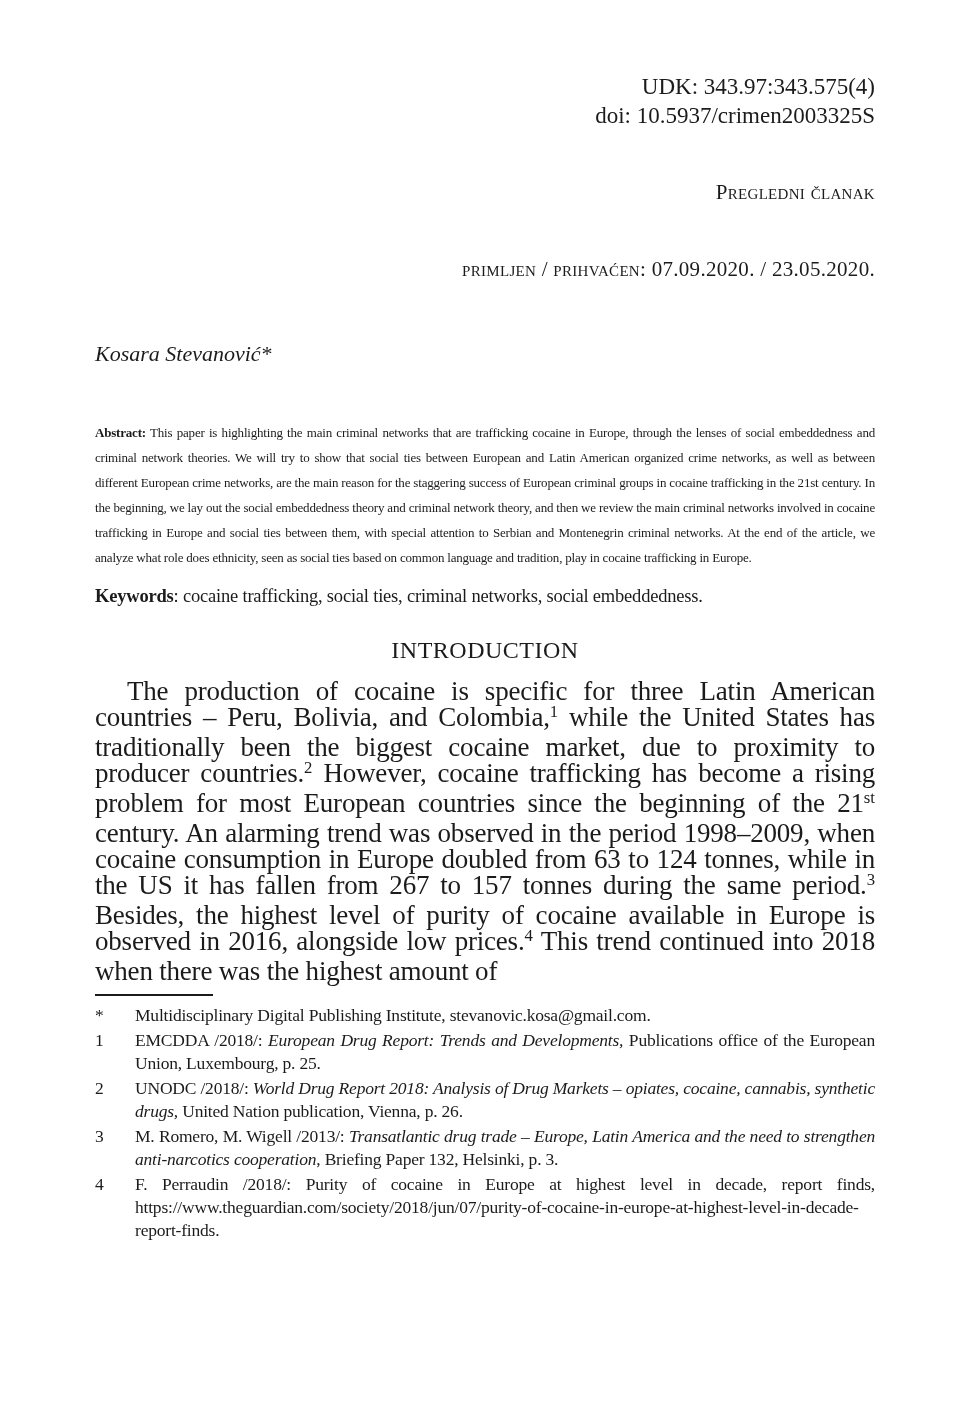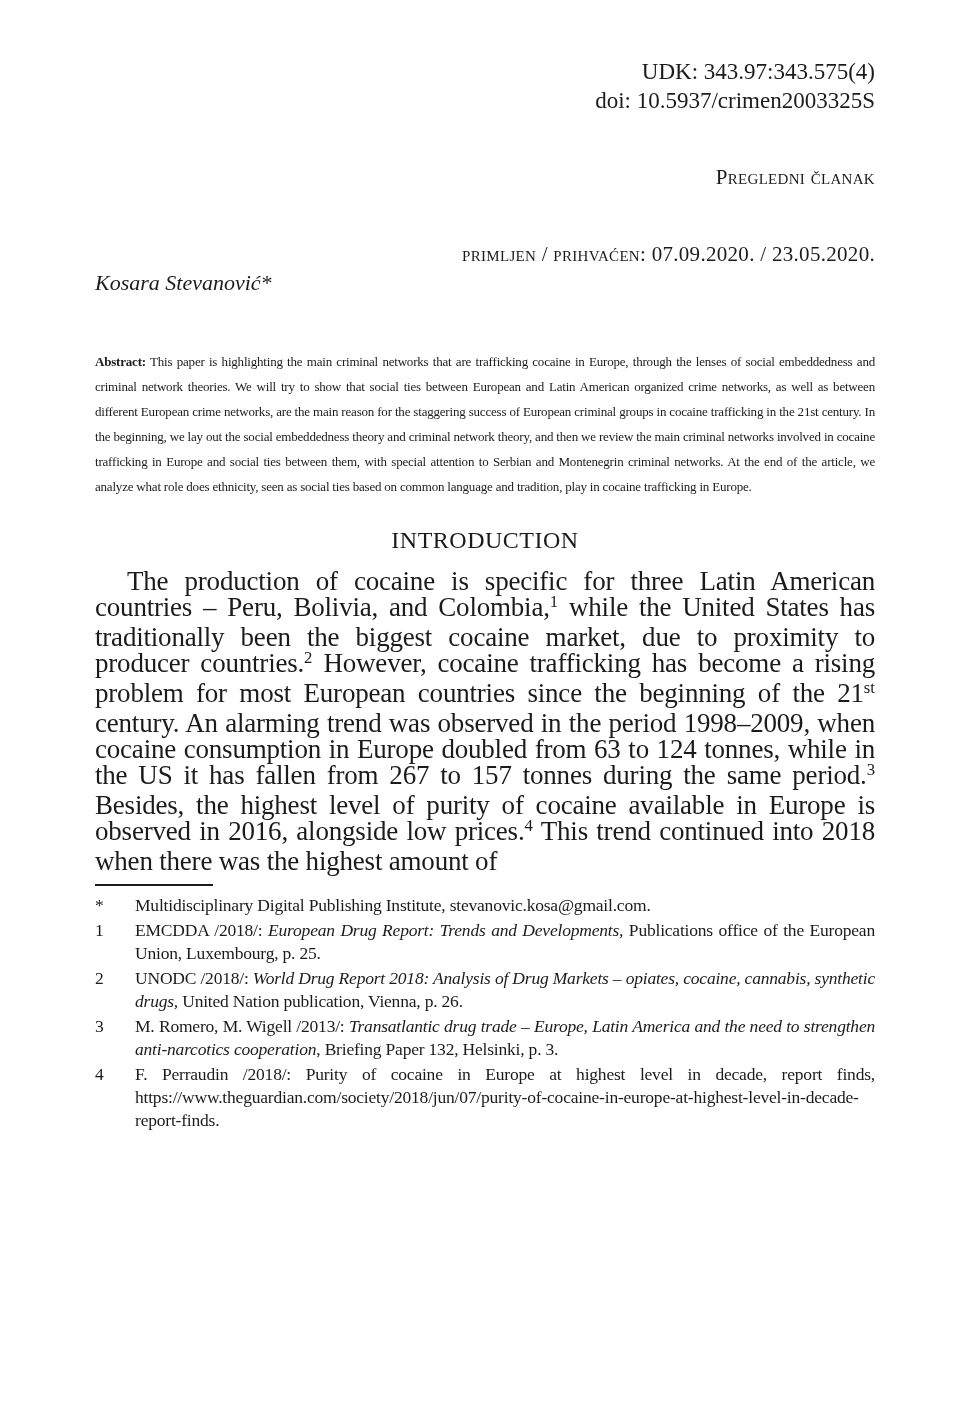--- a/index.html
+++ b/index.html
@@ -17,34 +17,35 @@
     font-family: "Liberation Serif", "DejaVu Serif", serif;
     overflow: hidden;
   }
   .content {
     position: relative;
     margin-left: 95px;
     width: 780px;
   }
   
   .header-meta {
-    padding-top: 57px;
+    padding-top: 72px;
     text-align: right;
     font-size: 23px;
     line-height: 29px;
   }
   .meta-line { white-space: nowrap; }
   .meta-line.smallcaps {
     font-variant: small-caps;
     font-size: 21px;
     letter-spacing: 0.3px;
     margin-top: 48px;
   }
   
   .author {
+    margin-top: 56px;
     font-style: italic;
     font-size: 22px;
     line-height: 28px;
   }
   
   .title {
     margin: 52px 0 0 0;
     font-size: 31px;
     font-weight: bold;
     line-height: 40px;
@@ -132,20 +133,21 @@
       <div class="meta-line smallcaps">primljen / prihvaćen: 07.09.2020. / 23.05.2020.</div>
     </div>
 
     <div class="author">Kosara Stevanović*</div>
 
     <h1 class="title">
     </h1>
 
     <p class="abstract"><span class="run-b">Abstract:</span><span> This paper is highlighting the main criminal networks that are trafficking cocaine in Europe, through the lenses of social embeddedness and criminal network theories. We will try to show that social ties between European and Latin American organized crime networks, as well as between different European crime networks, are the main reason for the staggering success of European criminal groups in cocaine trafficking in the 21st century. In the beginning, we lay out the social embeddedness theory and criminal network theory, and then we review the main criminal networks involved in cocaine trafficking in Europe and social ties between them, with special attention to Serbian and Montenegrin criminal networks. At the end of the article, we analyze what role does ethnicity, seen as social ties based on common language and tradition, play in cocaine trafficking in Europe.</span></p>
 
+    <p class="keywords"><span class="run-b">Keywords</span><span>: cocaine trafficking, social ties, criminal networks, social embeddedness.</span></p>
 
     <h2 class="section-heading">INTRODUCTION</h2>
 
     <p class="body-para"><span>The production of cocaine is specific for three Latin American countries – Peru, Bolivia, and Colombia,</span><span class="run-sup">1</span><span> while the United States has traditionally been the biggest cocaine market, due to proximity to producer countries.</span><span class="run-sup">2</span><span> However, cocaine trafficking has become a rising problem for most European countries since the beginning of the 21</span><span class="run-sup">st</span><span> century. An alarming trend was observed in the period 1998–2009, when cocaine consumption in Europe doubled from 63 to 124 tonnes, while in the US it has fallen from 267 to 157 tonnes during the same period.</span><span class="run-sup">3</span><span> Besides, the highest level of purity of cocaine available in Europe is observed in 2016, alongside low prices.</span><span class="run-sup">4</span><span> This trend continued into 2018 when there was the highest amount of</span></p>
 
     <div class="footnote-sep"></div>
 
     <div class="footnotes">
       <div class="footnote">
         <span class="fn-marker">*</span>

